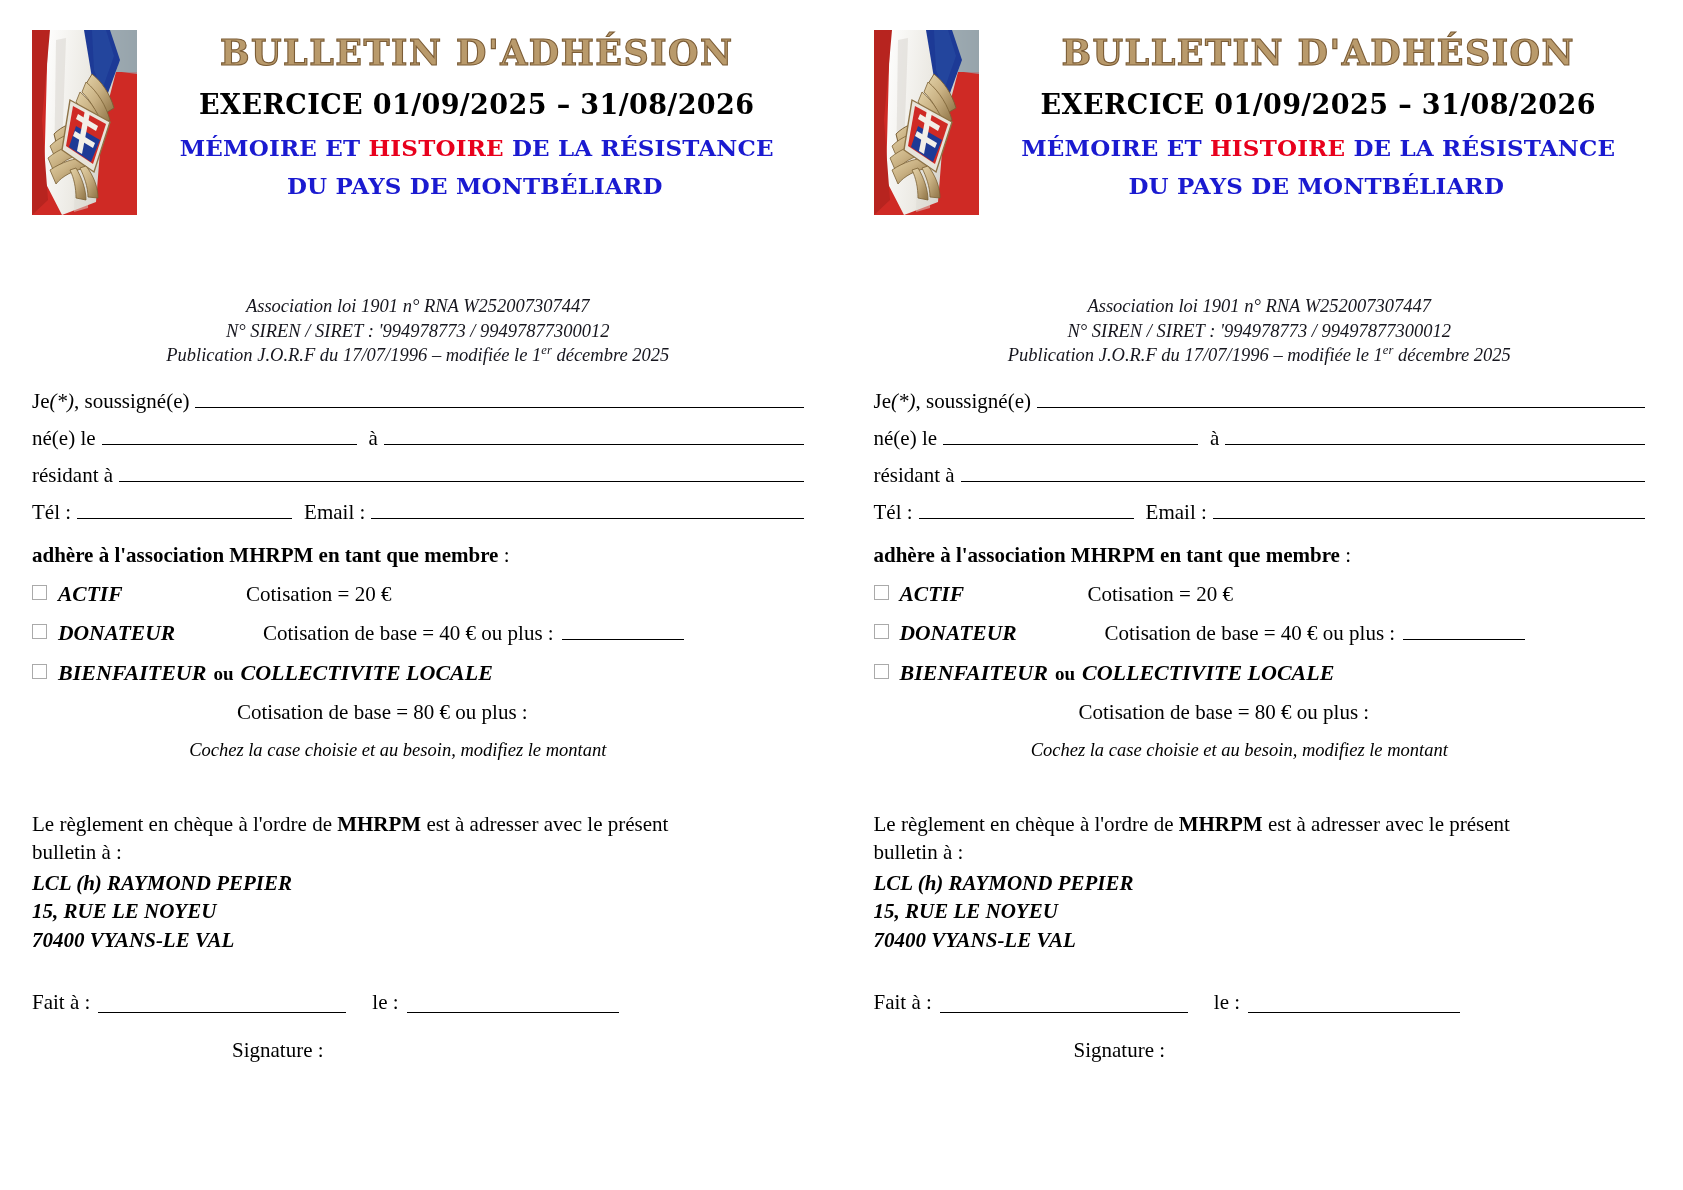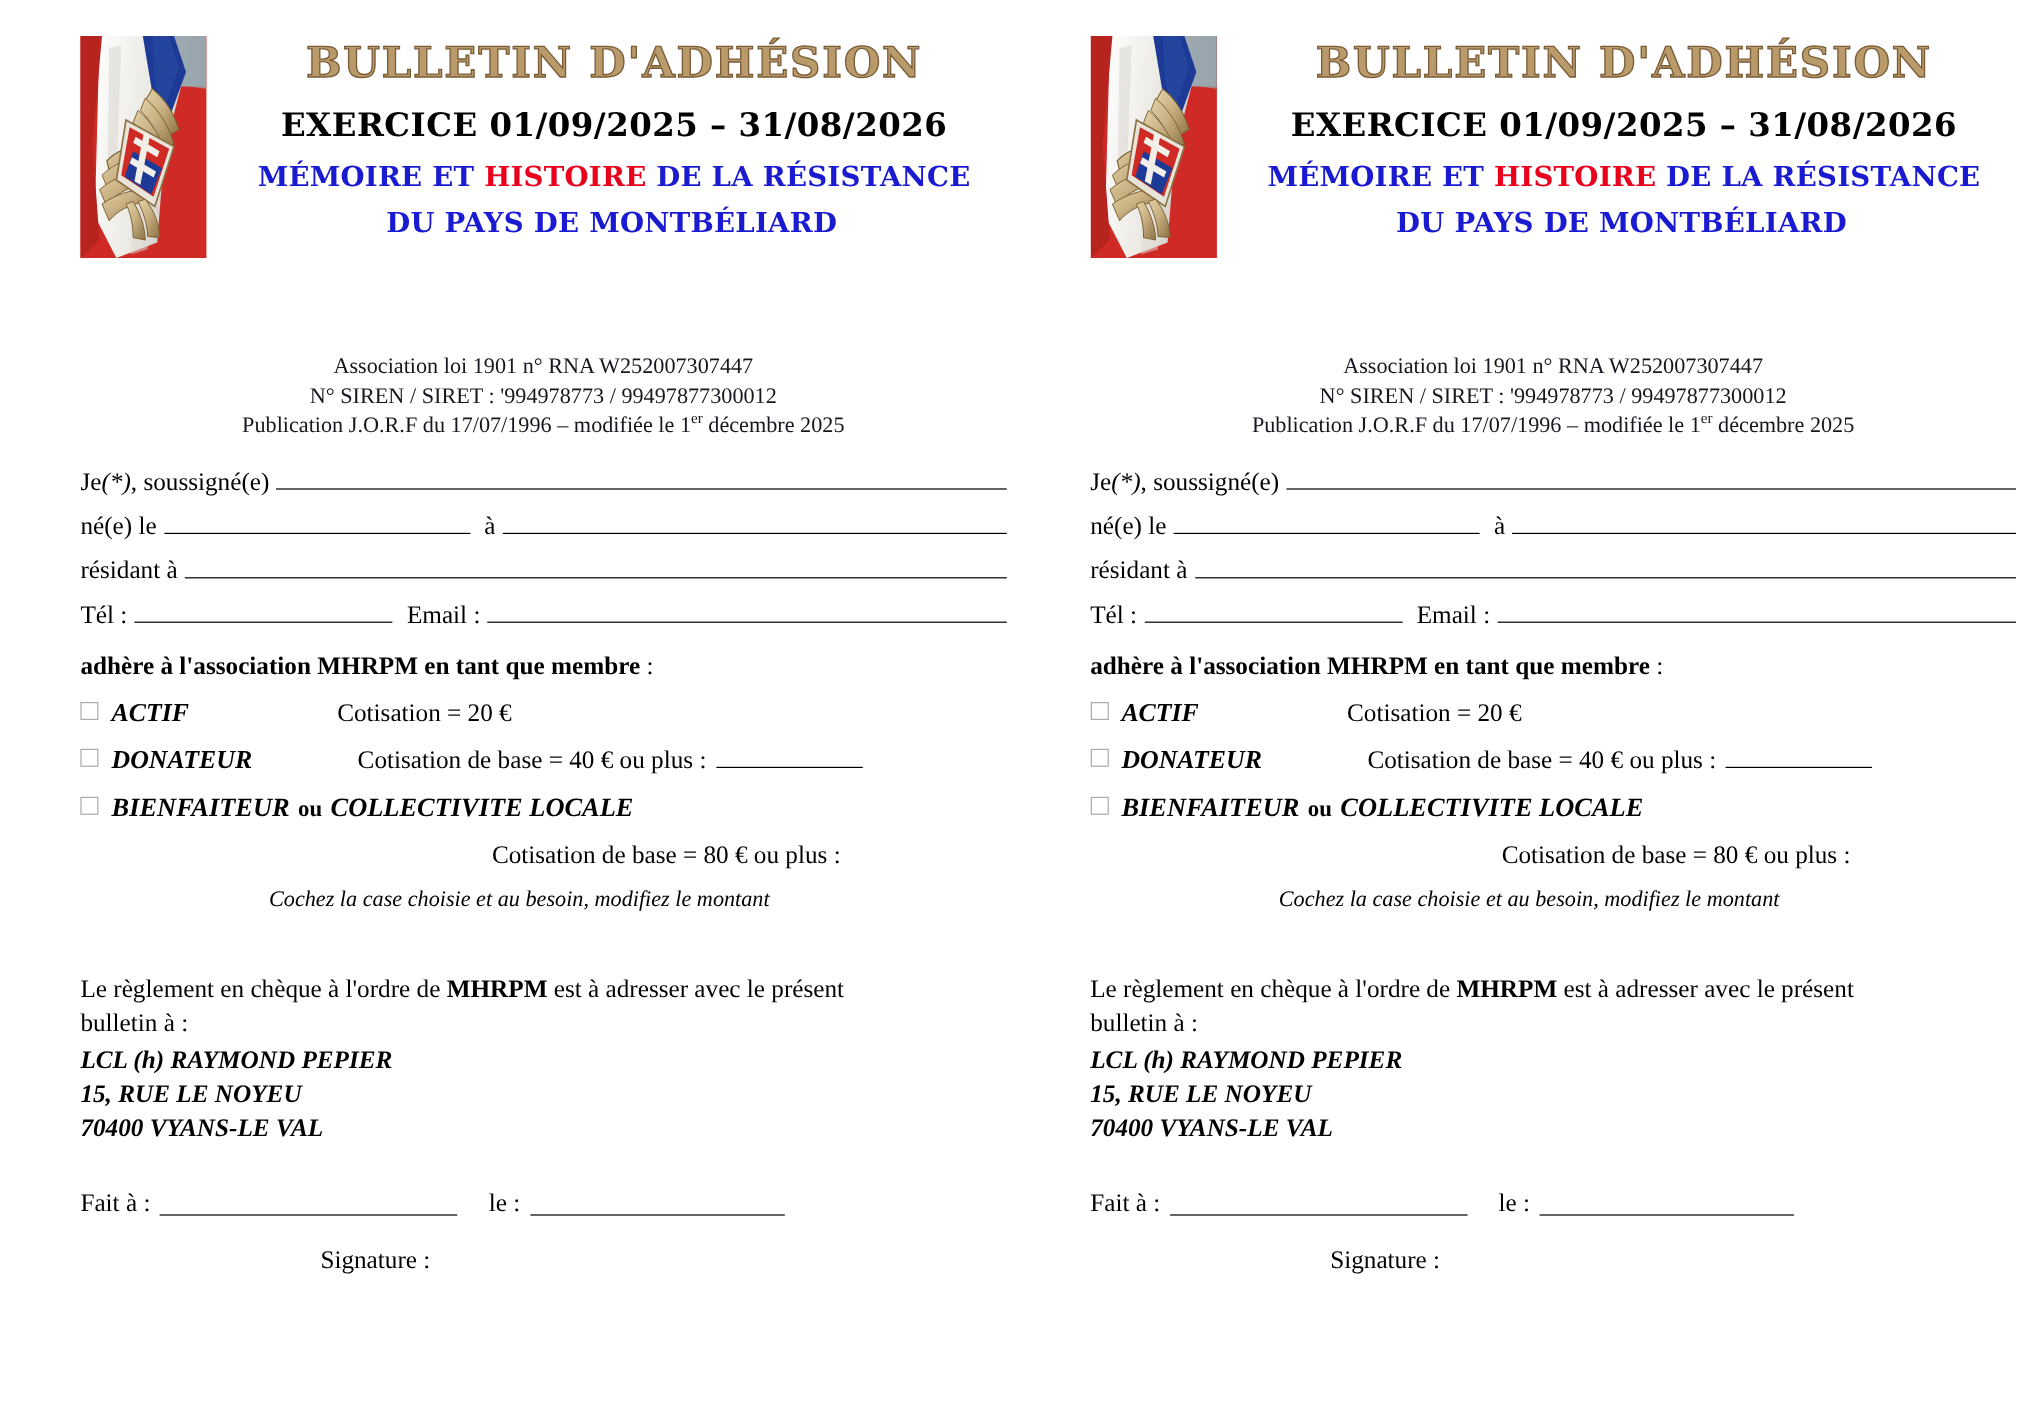--- a/index.html
+++ b/index.html
@@ -16,21 +16,20 @@
     position:relative;
     width:841.5px;height:1190px;
     box-sizing:border-box;
     padding:0;
   }
   .copy-inner{
     position:relative;
     width:100%;height:100%;
     padding:22px 38px 16px 32px;
     box-sizing:border-box;
-    margin-left:35px;
   }
 
   
   .header{position:relative;height:268px;}
   .logo{
     position:absolute;left:0;top:8px;
     width:105px;height:185px;
     overflow:hidden;
     background:#c8322c;
   }
@@ -81,20 +80,21 @@
     white-space:nowrap;
   }
 
   
   .legal{
     text-align:center;
     font-size:18.5px;
     line-height:1.33;
     color:#16161e;
     margin-top:4px;
+    font-style:italic;
   }
   .legal div{white-space:nowrap;}
   sup{font-size:.68em;vertical-align:super;line-height:0;}
 
   
   .body{margin-top:21px;font-size:21px;line-height:1.0;}
 
   .frow{
     display:flex;align-items:baseline;
     margin-bottom:14px;
@@ -144,21 +144,21 @@
     margin-left:8px;
   }
   .opt-wide .name{font-weight:bold;font-size:22px;}
   .opt-wide .ou{font-weight:bold;font-size:19px;}
 
   .bien-sub{
     margin-left:205px;
     margin-top:18px;
     font-size:21px;
     white-space:nowrap;
-    display:flex;align-items:baseline;justify-content:center;
+    display:flex;align-items:baseline;
   }
   .note{
     text-align:center;
     font-style:italic;
     font-size:18.5px;
     margin-top:18px;
     margin-right:40px;
   }
 
   

